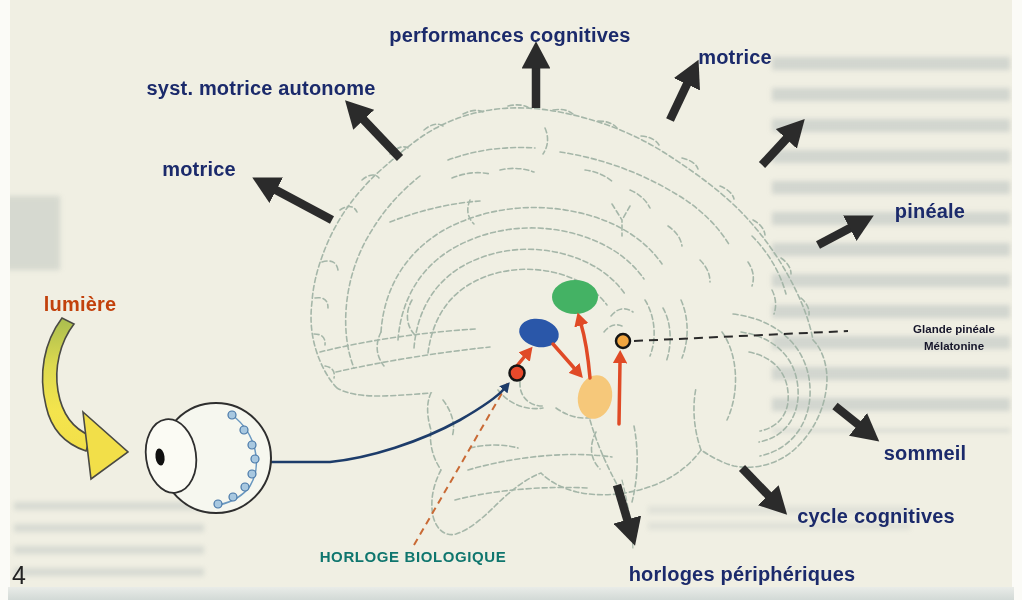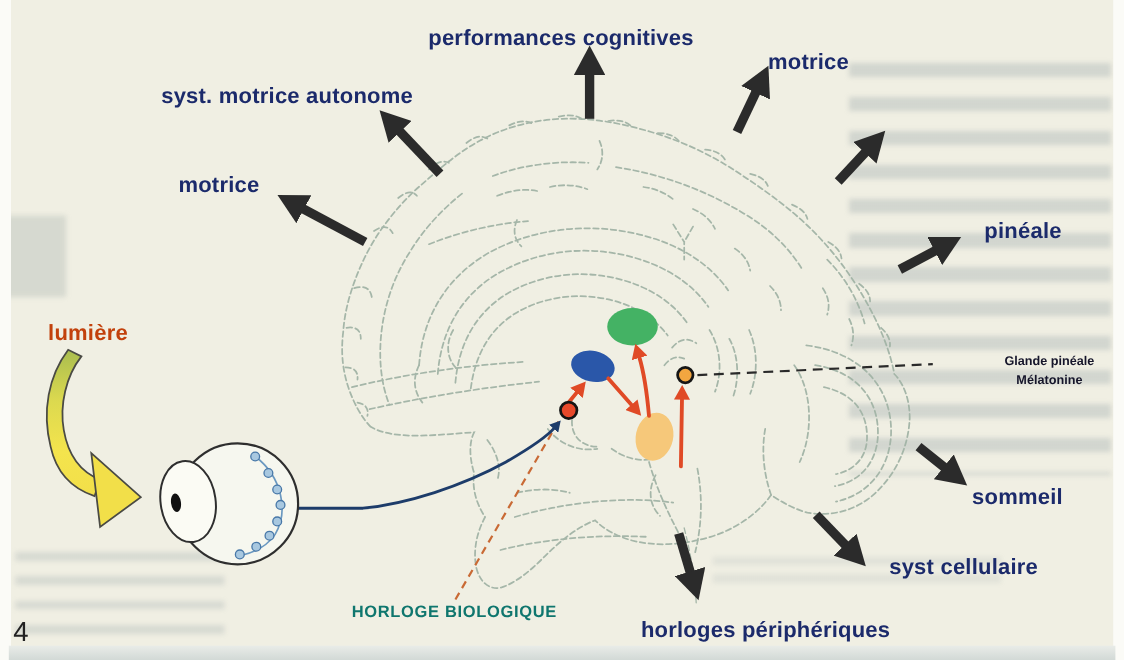--- a/index.html
+++ b/index.html
@@ -228,22 +228,22 @@
     <circle cx="517" cy="373" r="7.5" fill="#e8492b" stroke="#151515" stroke-width="2.5"></circle>
     <circle cx="623" cy="341" r="7" fill="#f2a640" stroke="#151515" stroke-width="2.5"></circle>
   </svg>
 
   <div class="lbl" style="left:510px;top:35px">performances cognitives</div>
   <div class="lbl" style="left:735px;top:57px">motrice</div>
   <div class="lbl" style="left:261px;top:88px">syst. motrice autonome</div>
   <div class="lbl" style="left:199px;top:169px">motrice</div>
   <div class="lbl" style="left:930px;top:211px">pinéale</div>
   <div class="lbl" style="left:925px;top:453px">sommeil</div>
-  <div class="lbl" style="left:876px;top:516px">syst cellulaire</div>
-  <div class="lbl" style="left:696px;top:574px">horloges périphériques</div>
+  <div class="lbl" style="left:876px;top:516px">cycle cognitives</div>
+  <div class="lbl" style="left:742px;top:574px">horloges périphériques</div>
   <div class="lbl lbl-lumiere" style="left:80px;top:304px">lumière</div>
   <div class="lbl lbl-horloge" style="left:413px;top:556px">HORLOGE BIOLOGIQUE</div>
 
   <div class="lbl-glande" style="left:906px;top:338px">
     <div>Glande pinéale</div>
     <div>Mélatonine</div>
   </div>
 
   <div class="lbl-fignum" style="left:12px;top:561px">4</div>
 

